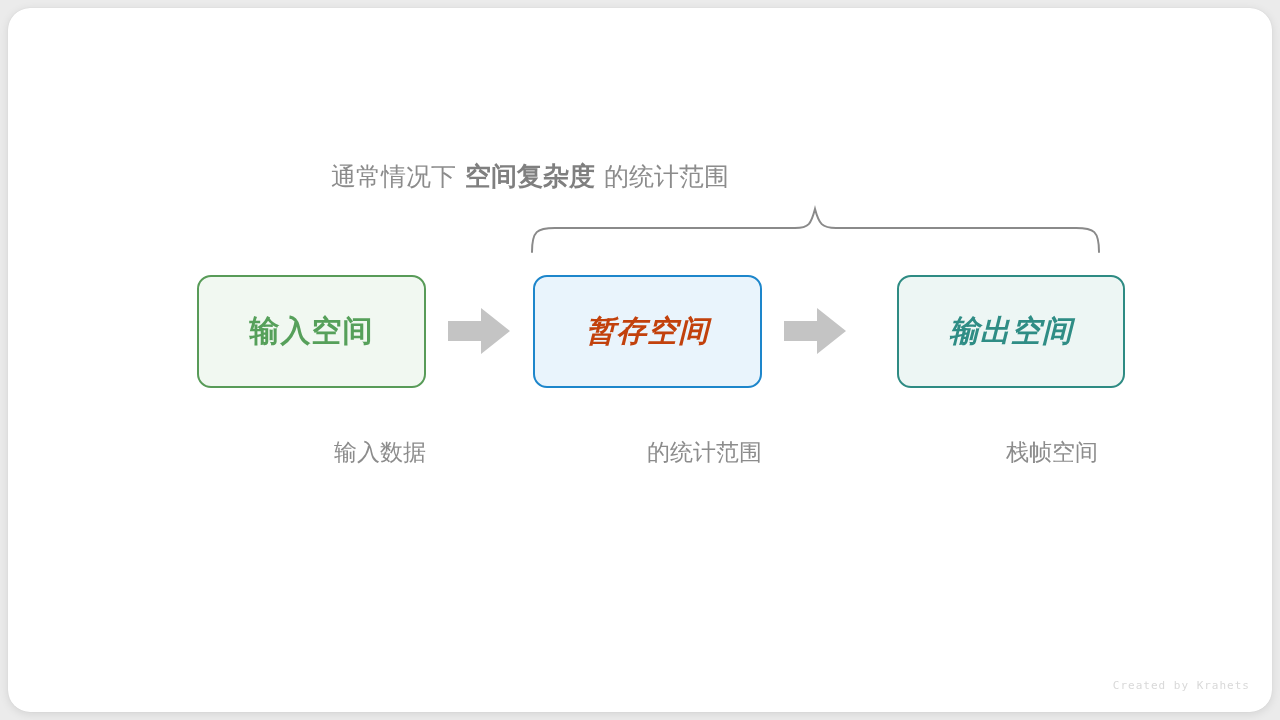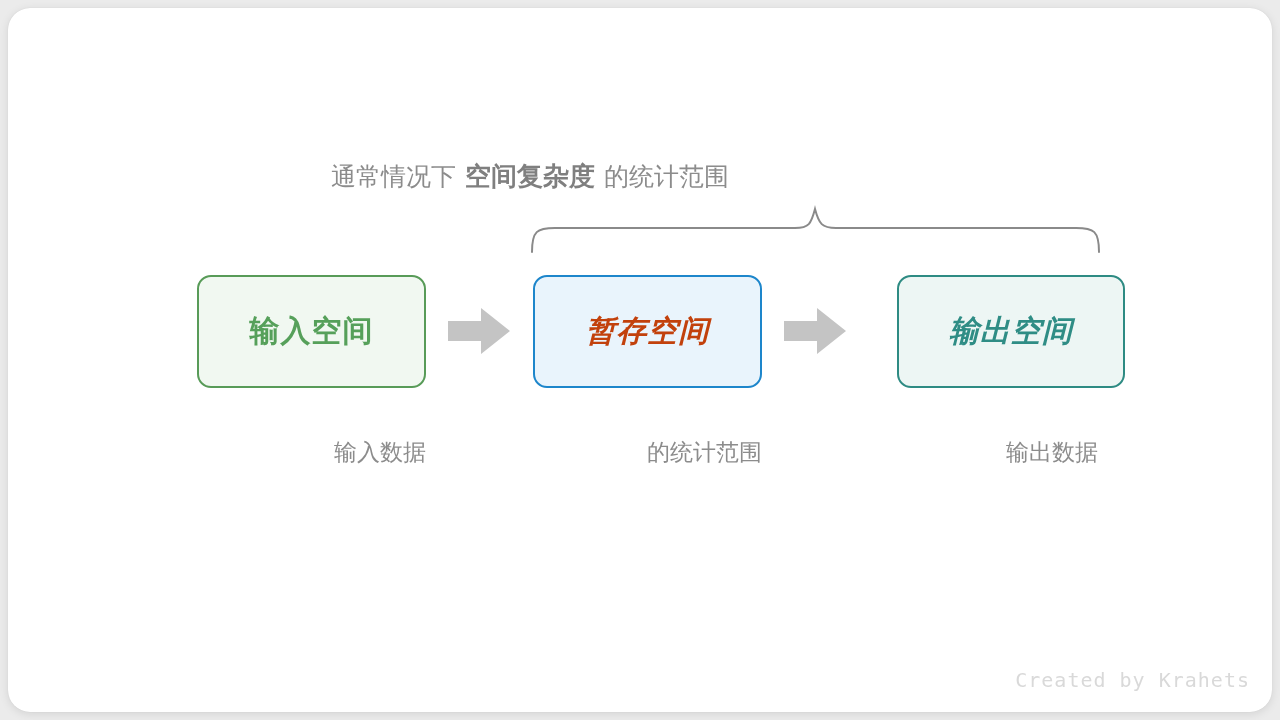--- a/index.html
+++ b/index.html
@@ -126,21 +126,21 @@
   #caps-input  { left: 189px; }
   #caps-temp   { left: 525px; }
   #caps-output { left: 861px; }
 
   
   #credit {
     position: absolute;
     right: 22px;
     bottom: 20px;
     font-family: "DejaVu Sans Mono", "Liberation Mono", monospace;
-    font-size: 20px;
+    font-size: 11px;
     letter-spacing: 1px;
     color: #d9d9d9;
   }
 </style>
 </head>
 <body>
 
 <div id="card">
 
   <div id="caption">
@@ -179,18 +179,18 @@
 
   <div class="col-captions" id="caps-input">
     <div class="cap-line">输入数据</div>
   </div>
 
   <div class="col-captions" id="caps-temp">
     <div class="cap-line">的统计范围</div>
   </div>
 
   <div class="col-captions" id="caps-output">
-    <div class="cap-line">输出数据</div>
+    <div class="cap-line">栈帧空间</div>
   </div>
 
   <div id="credit">Created by Krahets</div>
 
 </div>
 
 </body></html>

